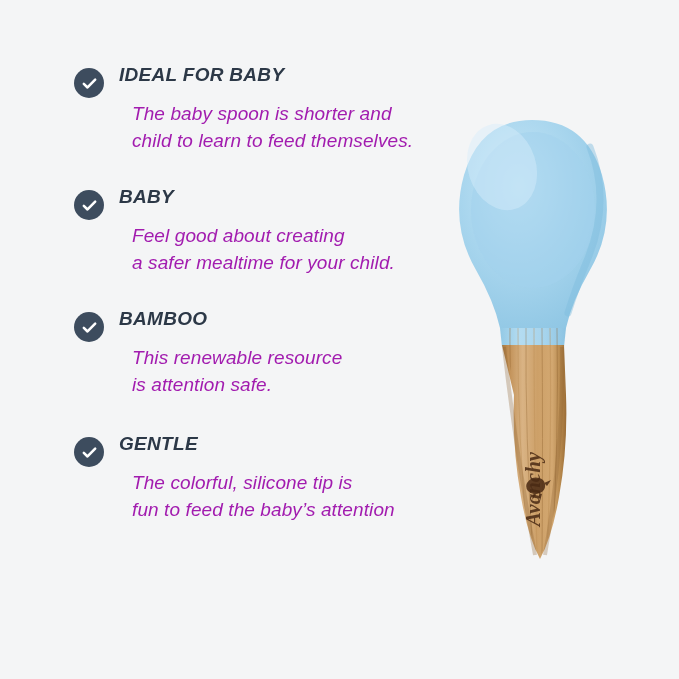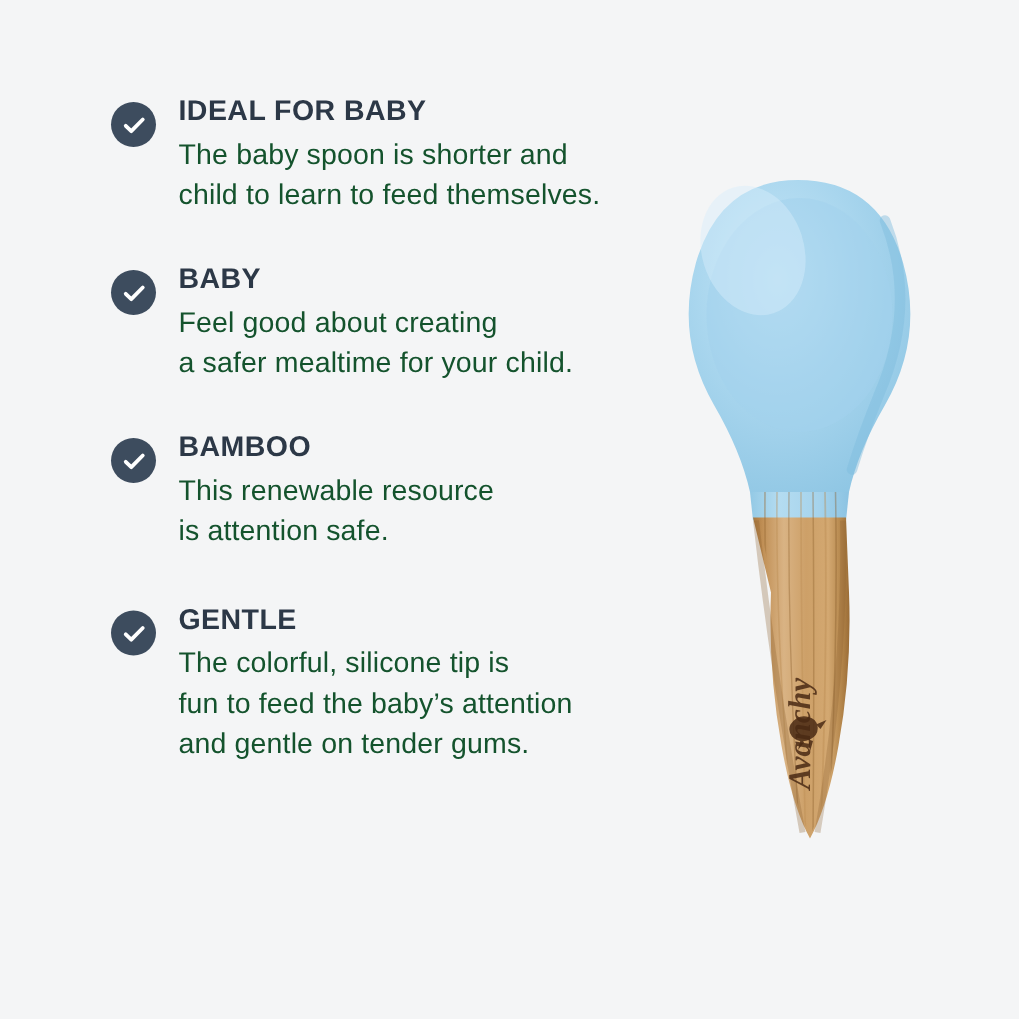--- a/index.html
+++ b/index.html
@@ -27,20 +27,21 @@
     position: absolute;
     left: 74px;
     top: 62px;
     width: 360px;
   }
 
   .feature {
     position: relative;
     padding-left: 45px;
     margin-bottom: 26px;
+    font-style: italic;
   }
   .feature:last-child { margin-bottom: 0; }
 
   .check-badge {
     position: absolute;
     left: 0;
     top: 6px;
     width: 30px;
     height: 30px;
     border-radius: 50%;
@@ -61,23 +62,23 @@
     color: #2c3847;
     letter-spacing: 0.3px;
     line-height: 25px;
     margin: 0 0 3px 0;
     white-space: nowrap;
   }
 
   .feature-body {
     font-size: 19px;
     font-weight: 300;
-    color: #14532d;
+    color: #a21caf;
     line-height: 27px;
-    margin: 0;
+    margin: 13px;
     letter-spacing: 0.1px;
   }
   .feature-body .line { display: block; white-space: nowrap; }
 
   
   .feature.f-ideal  { margin-bottom: 30px; }
   .feature.f-safe   { margin-bottom: 30px; }
   .feature.f-bamboo { margin-bottom: 33px; }
 
   
@@ -139,21 +140,20 @@
     <div class="feature f-gentle">
       <span class="check-badge">
         <svg viewBox="0 0 24 24" aria-hidden="true">
           <path d="M4 12.6 L9.2 17.6 L20 6.6" fill="none" stroke="#ffffff" stroke-width="3.6" stroke-linecap="round" stroke-linejoin="round"></path>
         </svg>
       </span>
       <p class="feature-title">GENTLE</p>
       <p class="feature-body">
         <span class="line">The colorful, silicone tip is</span>
         <span class="line">fun to feed the baby’s attention</span>
-        <span class="line">and gentle on tender gums.</span>
       </p>
     </div>
 
   </div>
 
   <div id="spoon-figure">
     <svg width="200" height="490" viewBox="0 0 200 490" aria-hidden="true">
       <defs>
 
         <radialGradient id="bowlGrad" cx="40%" cy="32%" r="78%">

